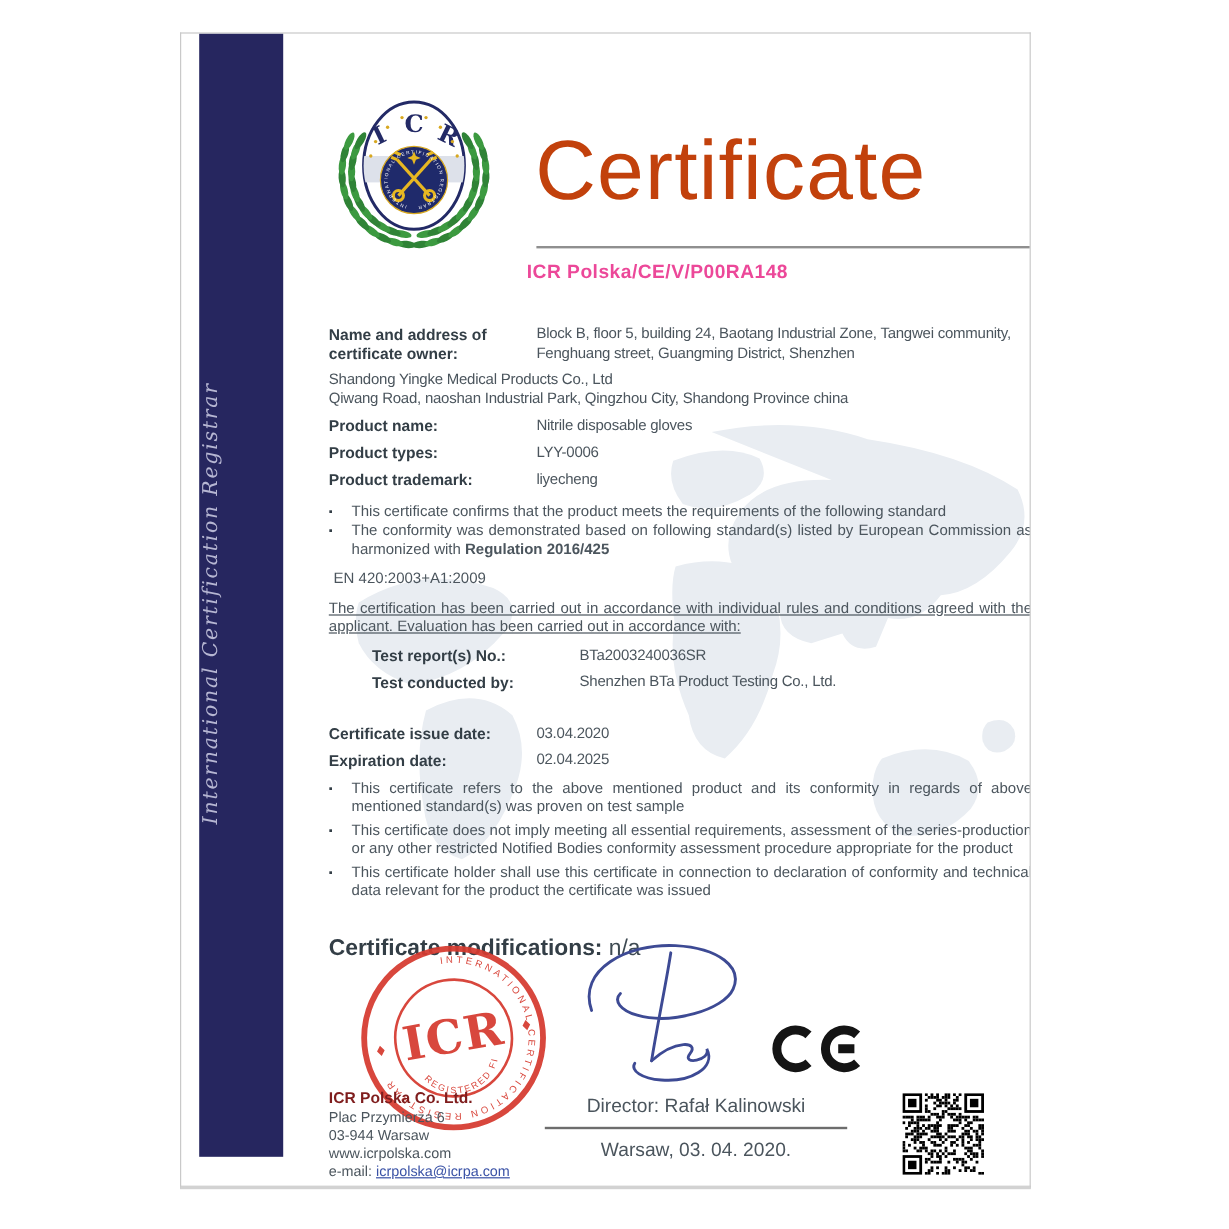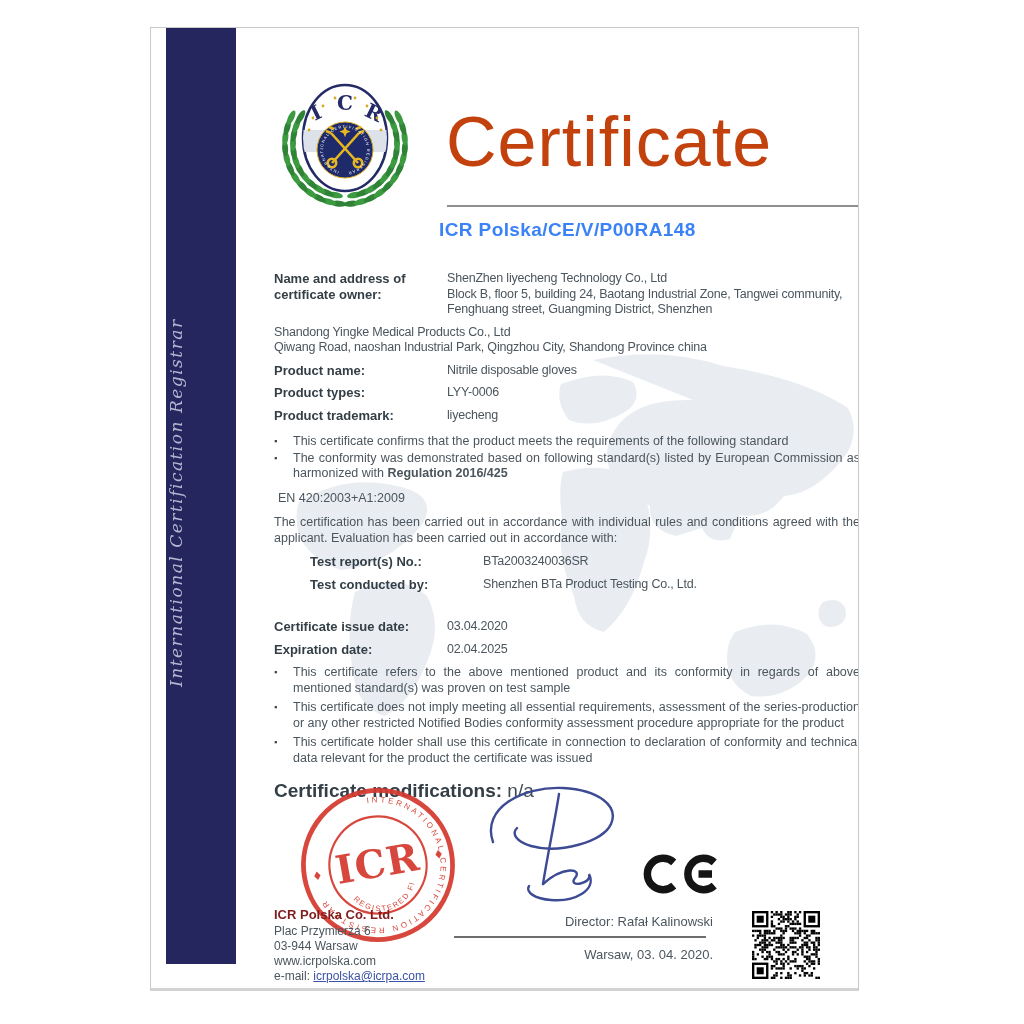--- a/index.html
+++ b/index.html
@@ -13,51 +13,51 @@
   .bandtext span{font-family:"DejaVu Serif","Liberation Serif",serif;font-style:italic;font-size:17px;
     letter-spacing:1.5px;color:#b6b6d2;white-space:nowrap;}
   
   .map{position:absolute;left:112px;top:322px;z-index:0;}
   .map path{fill:#e9edf2;}
   
   .logo{position:absolute;left:118px;top:46px;z-index:2;}
   .title{position:absolute;left:295px;top:74px;width:380px;text-align:left;font-size:70px;
     color:#c2410c;z-index:2;letter-spacing:1px;}
   .rule{position:absolute;left:296px;top:177px;width:412px;height:2px;background:#8f8f8f;z-index:2;}
-  .certno{position:absolute;left:288px;top:191px;font-size:19px;font-weight:bold;color:#3b82f6;
+  .certno{position:absolute;left:288px;top:191px;font-size:16px;font-weight:bold;color:#ec4899;
     letter-spacing:.4px;z-index:2;}
   
   .content{position:absolute;left:123px;top:243px;width:586px;z-index:2;font-size:12.5px;
     line-height:15.5px;color:#4b555d;}
   .frow{display:flex;margin-bottom:7px;}
   .flabel{width:173px;flex:none;font-weight:bold;color:#333e46;font-size:13px;}
   .fvalue{flex:1;letter-spacing:-.2px;}
   .bullets{margin-top:11px;}
   .bullet{display:flex;margin-bottom:1px;}
   .bdot{width:10px;flex:none;font-size:9px;line-height:15.5px;color:#333e46;margin-right:9px;}
   .btext{flex:1;text-align:justify;}
   .encode{margin-top:9px;padding-left:4px;}
-  .para{margin-top:9px;text-align:justify;}
+  .para{margin-top:9px;text-align:justify;text-decoration:underline;}
   .tests{margin-top:8px;margin-left:36px;}
   .dates{margin-top:27px;}
   .note-h{margin-top:17px;font-size:13px;color:#3e4a52;}
   .nbullets{margin-top:8px;}
   .nbullets .bullet{margin-bottom:4px;}
   .mods{position:absolute;left:123px;top:752px;z-index:2;font-size:19px;color:#3e4a52;}
   .mods b{color:#333e46;}
   
   .stamp{position:absolute;left:146px;top:756px;z-index:3;transform:rotate(-10deg);opacity:.93;}
   .signature{position:absolute;left:312px;top:752px;z-index:3;}
   .cemark{position:absolute;left:492px;top:818px;z-index:2;}
   .qr{position:absolute;left:601px;top:883px;z-index:2;}
   .f-left{position:absolute;left:123px;top:879px;z-index:4;font-size:12px;line-height:15px;color:#4b555d;}
   .f-left .co{font-size:13px;font-weight:bold;color:#7f1d1d;margin-bottom:2px;}
   .f-left a{color:#3a52a6;text-decoration:underline;}
-  .f-center{position:absolute;left:296px;top:886px;width:266px;z-index:4;text-align:right;
-    font-size:13px;color:#4b555d;}
+  .f-center{position:absolute;left:296px;top:886px;width:266px;z-index:4;text-align:center;
+    font-size:16px;color:#4b555d;}
   .sig-line{margin:7px auto 9px auto;width:252px;border-top:2px solid #6d6d6d;}
 </style>
 </head>
 <body>
 
 <div class="page">
 
   <div class="band">
     <div class="bandtext">
       <span>International Certification Registrar</span>
@@ -166,21 +166,20 @@
 
   <div class="title">Certificate</div>
   <div class="rule"></div>
   <div class="certno">ICR Polska/CE/V/P00RA148</div>
 
   <div class="content">
 
     <div class="frow">
       <div class="flabel">Name and address of certificate owner:</div>
       <div class="fvalue">
-        <div>ShenZhen liyecheng Technology Co., Ltd</div>
         <div>Block B, floor 5, building 24, Baotang Industrial Zone, Tangwei community, Fenghuang street, Guangming District, Shenzhen</div>
       </div>
     </div>
 
     <div class="frow">
       <div class="fvalue">
         <div>Shandong Yingke Medical Products Co., Ltd</div>
         <div>Qiwang Road, naoshan Industrial Park, Qingzhou City, Shandong Province china</div>
       </div>
     </div>

